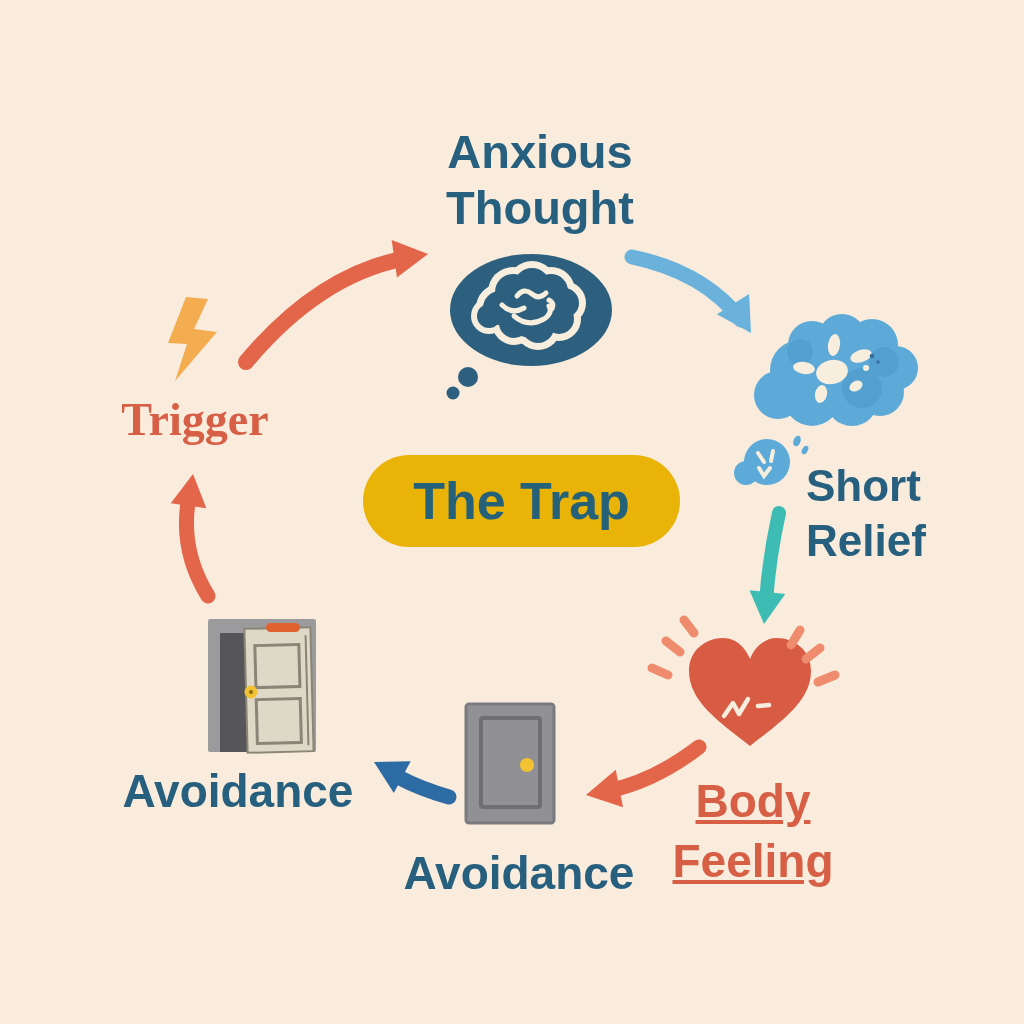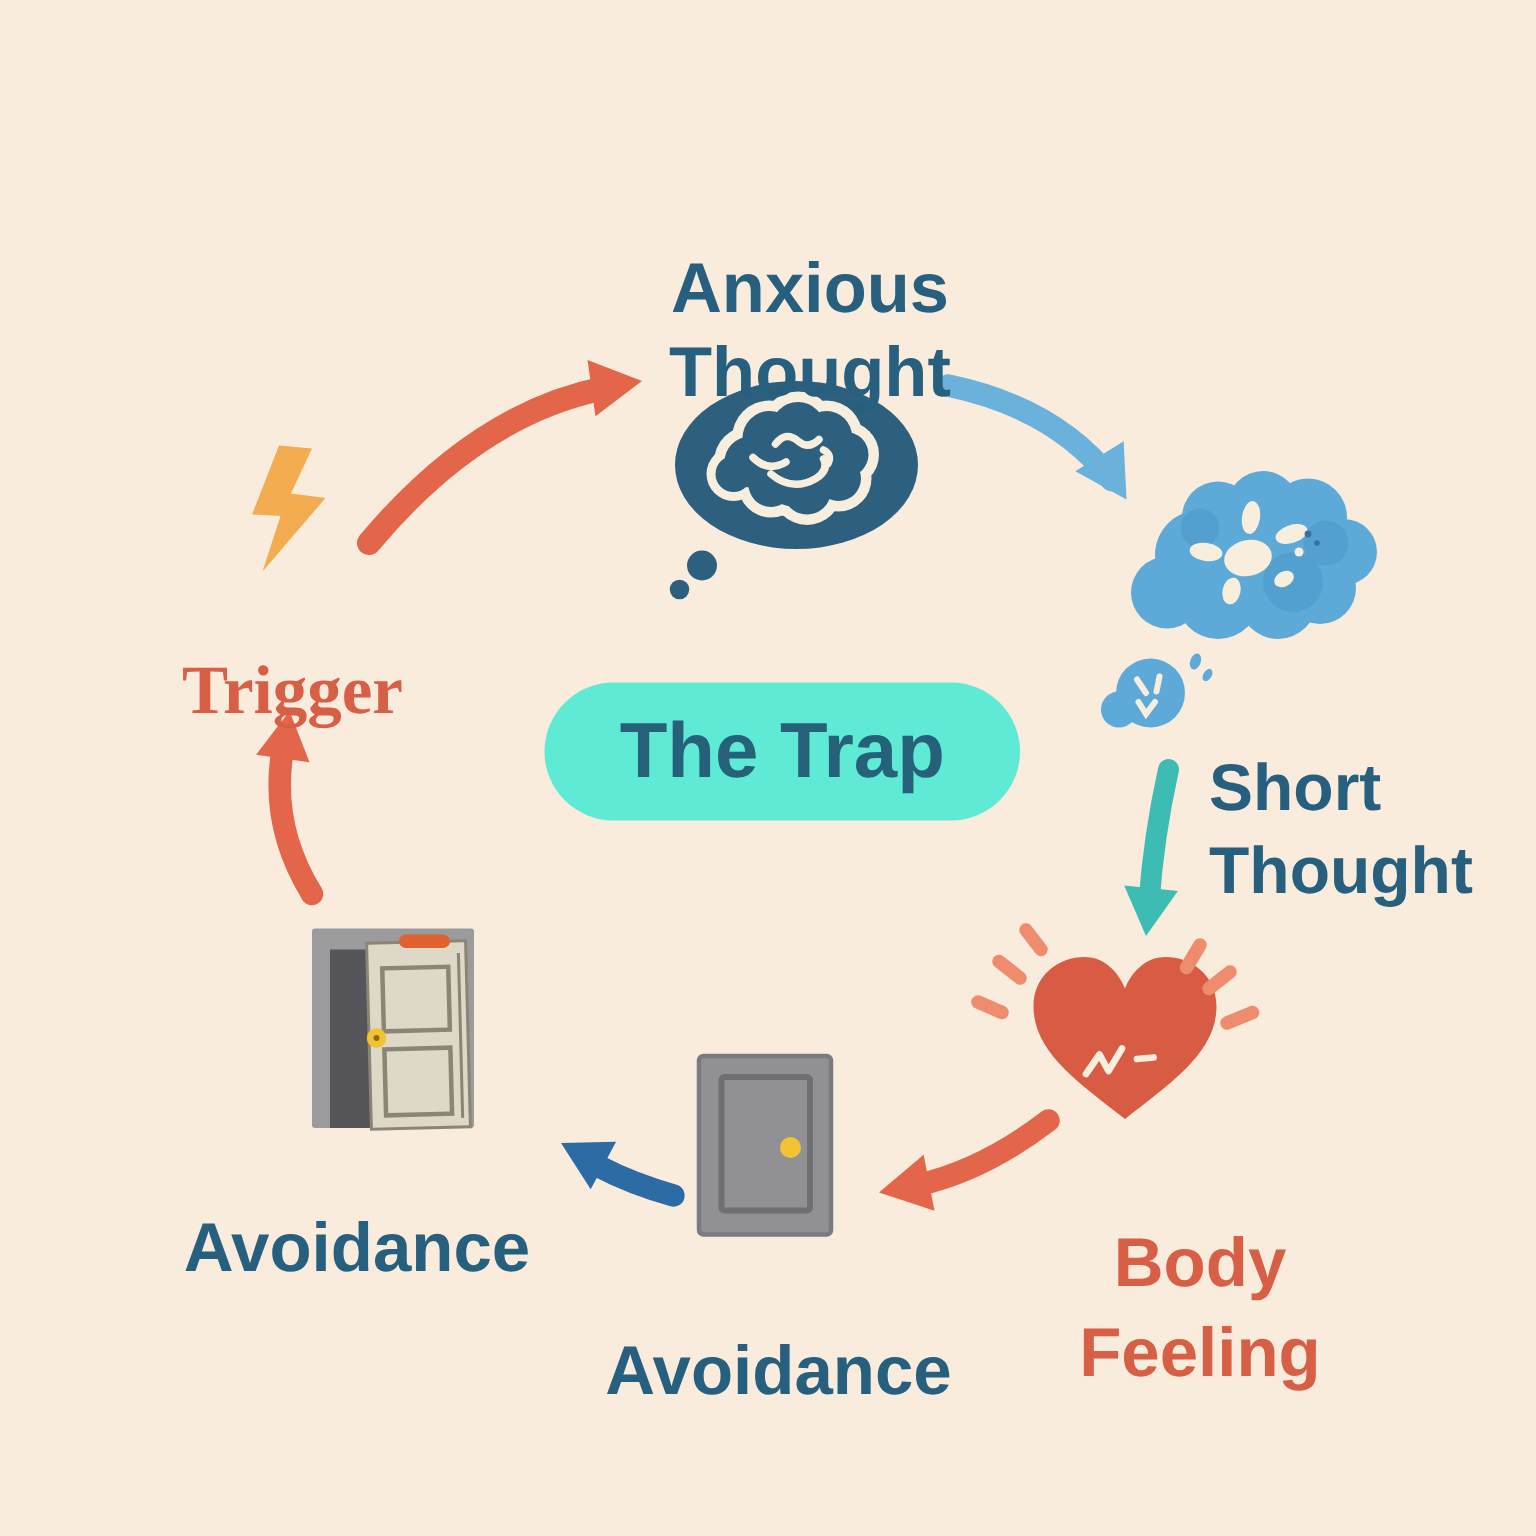--- a/index.html
+++ b/index.html
@@ -1,22 +1,22 @@
 <!DOCTYPE html>
 <html><head>
 <meta charset="utf-8">
 <style>
   html,body{margin:0;padding:0;}
   body{font-family:"Liberation Sans","DejaVu Sans",sans-serif;}
   #stage{position:relative;width:1024px;height:1024px;overflow:hidden;}
-  .label{position:absolute;font-weight:700;line-height:1.2;text-align:center;letter-spacing:0;margin-top:40px;}
+  .label{position:absolute;font-weight:700;line-height:1.2;text-align:center;letter-spacing:0;}
   .lbl-anxious{left:385px;top:124px;width:310px;font-size:47px;line-height:1.2;}
   .lbl-trigger{left:100px;top:392px;width:190px;font-size:46px;font-family:Liberation Serif, serif;}
   .lbl-relief{left:806px;top:458px;width:170px;font-size:44px;text-align:left;line-height:1.25;}
-  .lbl-body{left:680px;top:772px;width:240px;font-size:46px;line-height:1.3;}
+  .lbl-body{left:633px;top:772px;width:240px;font-size:46px;line-height:1.3;text-decoration:underline;}
   .lbl-avoid-center{left:394px;top:846px;width:250px;font-size:46px;}
   .lbl-avoid-left{left:113px;top:764px;width:250px;font-size:46px;}
   .pill{position:absolute;left:363px;top:455px;width:317px;height:92px;border-radius:46px;
         display:flex;align-items:center;justify-content:center;}
   .pill-text{font-size:52px;font-weight:700;}
   svg{position:absolute;left:0;top:0;}
 </style>
 </head>
 <body>
 
@@ -177,24 +177,24 @@
       <circle cx="251" cy="692" r="6.5" fill="#f2c233"></circle>
       <circle cx="251" cy="692" r="2" fill="#8a6a12"></circle>
       <rect x="266" y="623" width="34" height="9" rx="4.5" fill="#e0622e"></rect>
     </g>
   </svg>
 
   <div class="label lbl-anxious" style="color: rgb(39, 96, 127);">Anxious Thought</div>
 
   <div class="label lbl-trigger" style="color: rgb(215, 95, 69);">Trigger</div>
 
-  <div class="label lbl-relief" style="color: rgb(39, 96, 127);">Short Thought</div>
+  <div class="label lbl-relief" style="color: rgb(39, 96, 127);">Short Relief</div>
 
   <div class="label lbl-body" style="color: rgb(215, 95, 69);">Body Feeling</div>
 
   <div class="label lbl-avoid-center" style="color: rgb(39, 96, 127);">Avoidance</div>
 
   <div class="label lbl-avoid-left" style="color: rgb(39, 96, 127);">Avoidance</div>
 
-  <div class="pill" style="background-color: #5eead4;">
+  <div class="pill" style="background-color: #eab308;">
     <span class="pill-text" style="color: rgb(37, 97, 121);">The Trap</span>
   </div>
 </div>
 
 </body></html>

